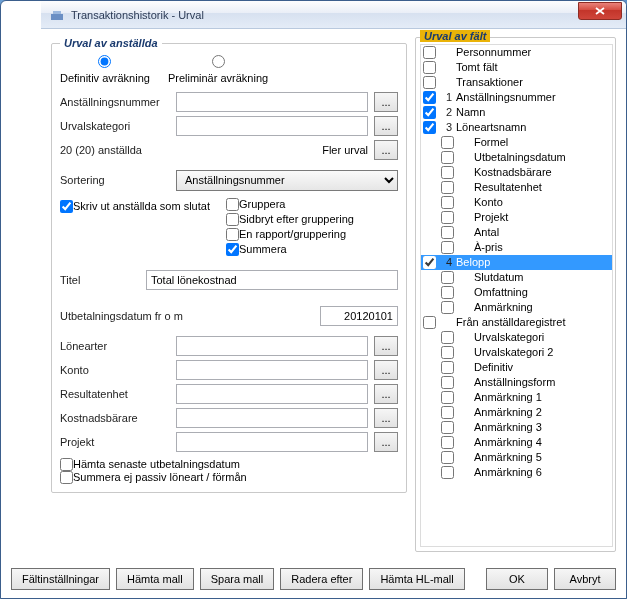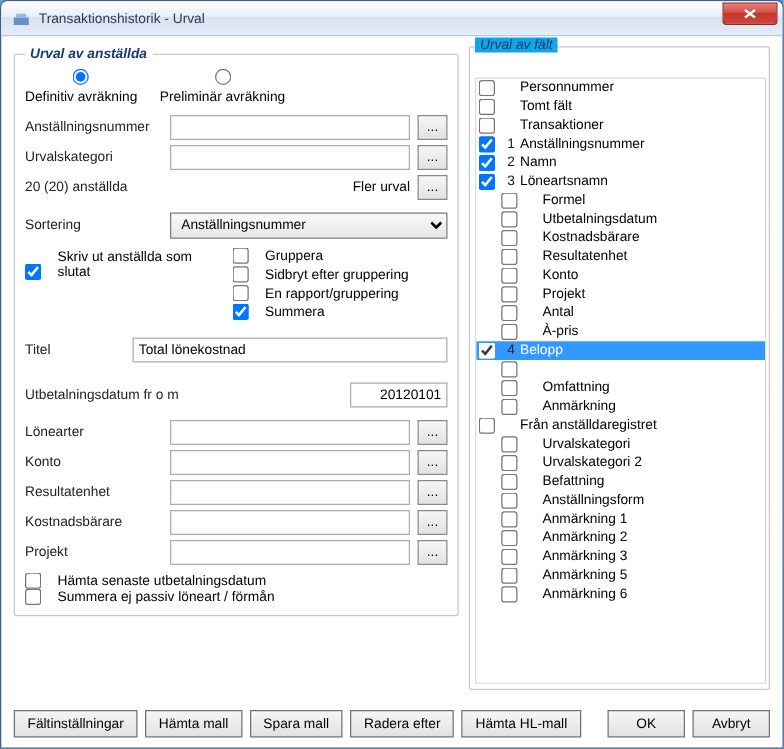--- a/index.html
+++ b/index.html
@@ -11,20 +11,21 @@
   height: 599px;
   overflow: hidden;
 }
 .window {
   width: 627px;
   height: 599px;
   background: #fff;
   border: 1px solid #3b5e8c;
   border-radius: 6px 6px 0 0;
   overflow: hidden;
+  padding-left: 40px;
 }
 .titlebar {
   height: 28px;
   background: linear-gradient(to bottom, #fdfdfe 0%, #e9eef7 45%, #d7e1f0 46%, #e4ecf7 100%);
   border-bottom: 1px solid #b9c9de;
   display: flex;
   align-items: center;
   padding: 0 4px 0 8px;
 }
 .titlebar .appicon {
@@ -86,34 +87,34 @@
 .radio-row label, .chk label { display: flex; align-items: center; gap: 4px; flex-direction: column; }
 input[type=radio], input[type=checkbox] { margin: 0; }
 select {
   height: 21px; font: inherit;
   border: 1px solid #7a7a7a;
   background: linear-gradient(#fafafa,#e6e6e6);
   padding: 0 4px;
   flex: 1;
 }
 .chk-col { display: flex; flex-direction: column; gap: 2px; }
-.chk { display: flex; align-items: flex-end; gap: 13px; }
+.chk { display: flex; align-items: flex-start; gap: 0; }
 .spacer { height: 6px; }
 
 .fieldlist-wrap {
   flex: 1;
   border: 1px solid #c9c9c9;
   border-radius: 2px;
   padding: 4px 2px 4px 4px;
   display: flex; flex-direction: column;
   min-height: 0;
 }
 .fieldlist-title {
-  font-weight: normal; font-style: italic; color: #1a3a6e;
-  padding: 0 4px; margin-top: -12px; margin-bottom: 20px; background: #0ea5e9; width: fit-content;
+  font-weight: bold; font-style: italic; color: #1a3a6e;
+  padding: 0 4px; margin-top: -12px; margin-bottom: 2px; background: #eab308; width: fit-content;
 }
 .fieldlist {
   flex: 1;
   overflow-y: auto;
   background: #fff;
   border: 1px solid #dcdcdc;
 }
 .fitem {
   display: flex; align-items: flex-start;
   padding: 1px 4px 1px 2px;
@@ -364,20 +365,21 @@
               <span class="lbl">À-pris</span>
             </div>
             <div class="fitem selected">
               <input type="checkbox" checked="" style="">
               <span class="ord">4</span>
               <span class="lbl">Belopp</span>
             </div>
             <div class="fitem child">
               <input type="checkbox" style="">
               <span class="ord"></span>
+              <span class="lbl">Slutdatum</span>
             </div>
             <div class="fitem child">
               <input type="checkbox" style="">
               <span class="ord"></span>
               <span class="lbl">Omfattning</span>
             </div>
             <div class="fitem child">
               <input type="checkbox" style="">
               <span class="ord"></span>
               <span class="lbl">Anmärkning</span>
@@ -393,41 +395,46 @@
               <span class="lbl">Urvalskategori</span>
             </div>
             <div class="fitem child">
               <input type="checkbox" style="">
               <span class="ord"></span>
               <span class="lbl">Urvalskategori 2</span>
             </div>
             <div class="fitem child">
               <input type="checkbox" style="">
               <span class="ord"></span>
-              <span class="lbl">Befattning</span>
+              <span class="lbl">Definitiv</span>
             </div>
             <div class="fitem child">
               <input type="checkbox" style="">
               <span class="ord"></span>
               <span class="lbl">Anställningsform</span>
             </div>
             <div class="fitem child">
               <input type="checkbox" style="">
               <span class="ord"></span>
               <span class="lbl">Anmärkning 1</span>
             </div>
             <div class="fitem child">
               <input type="checkbox" style="">
               <span class="ord"></span>
               <span class="lbl">Anmärkning 2</span>
             </div>
             <div class="fitem child">
               <input type="checkbox" style="">
               <span class="ord"></span>
               <span class="lbl">Anmärkning 3</span>
+            </div>
+            <div class="fitem child">
+              <input type="checkbox" style="">
+              <span class="ord"></span>
+              <span class="lbl">Anmärkning 4</span>
             </div>
             <div class="fitem child">
               <input type="checkbox" style="">
               <span class="ord"></span>
               <span class="lbl">Anmärkning 5</span>
             </div>
             <div class="fitem child">
               <input type="checkbox" style="">
               <span class="ord"></span>
               <span class="lbl">Anmärkning 6</span>

